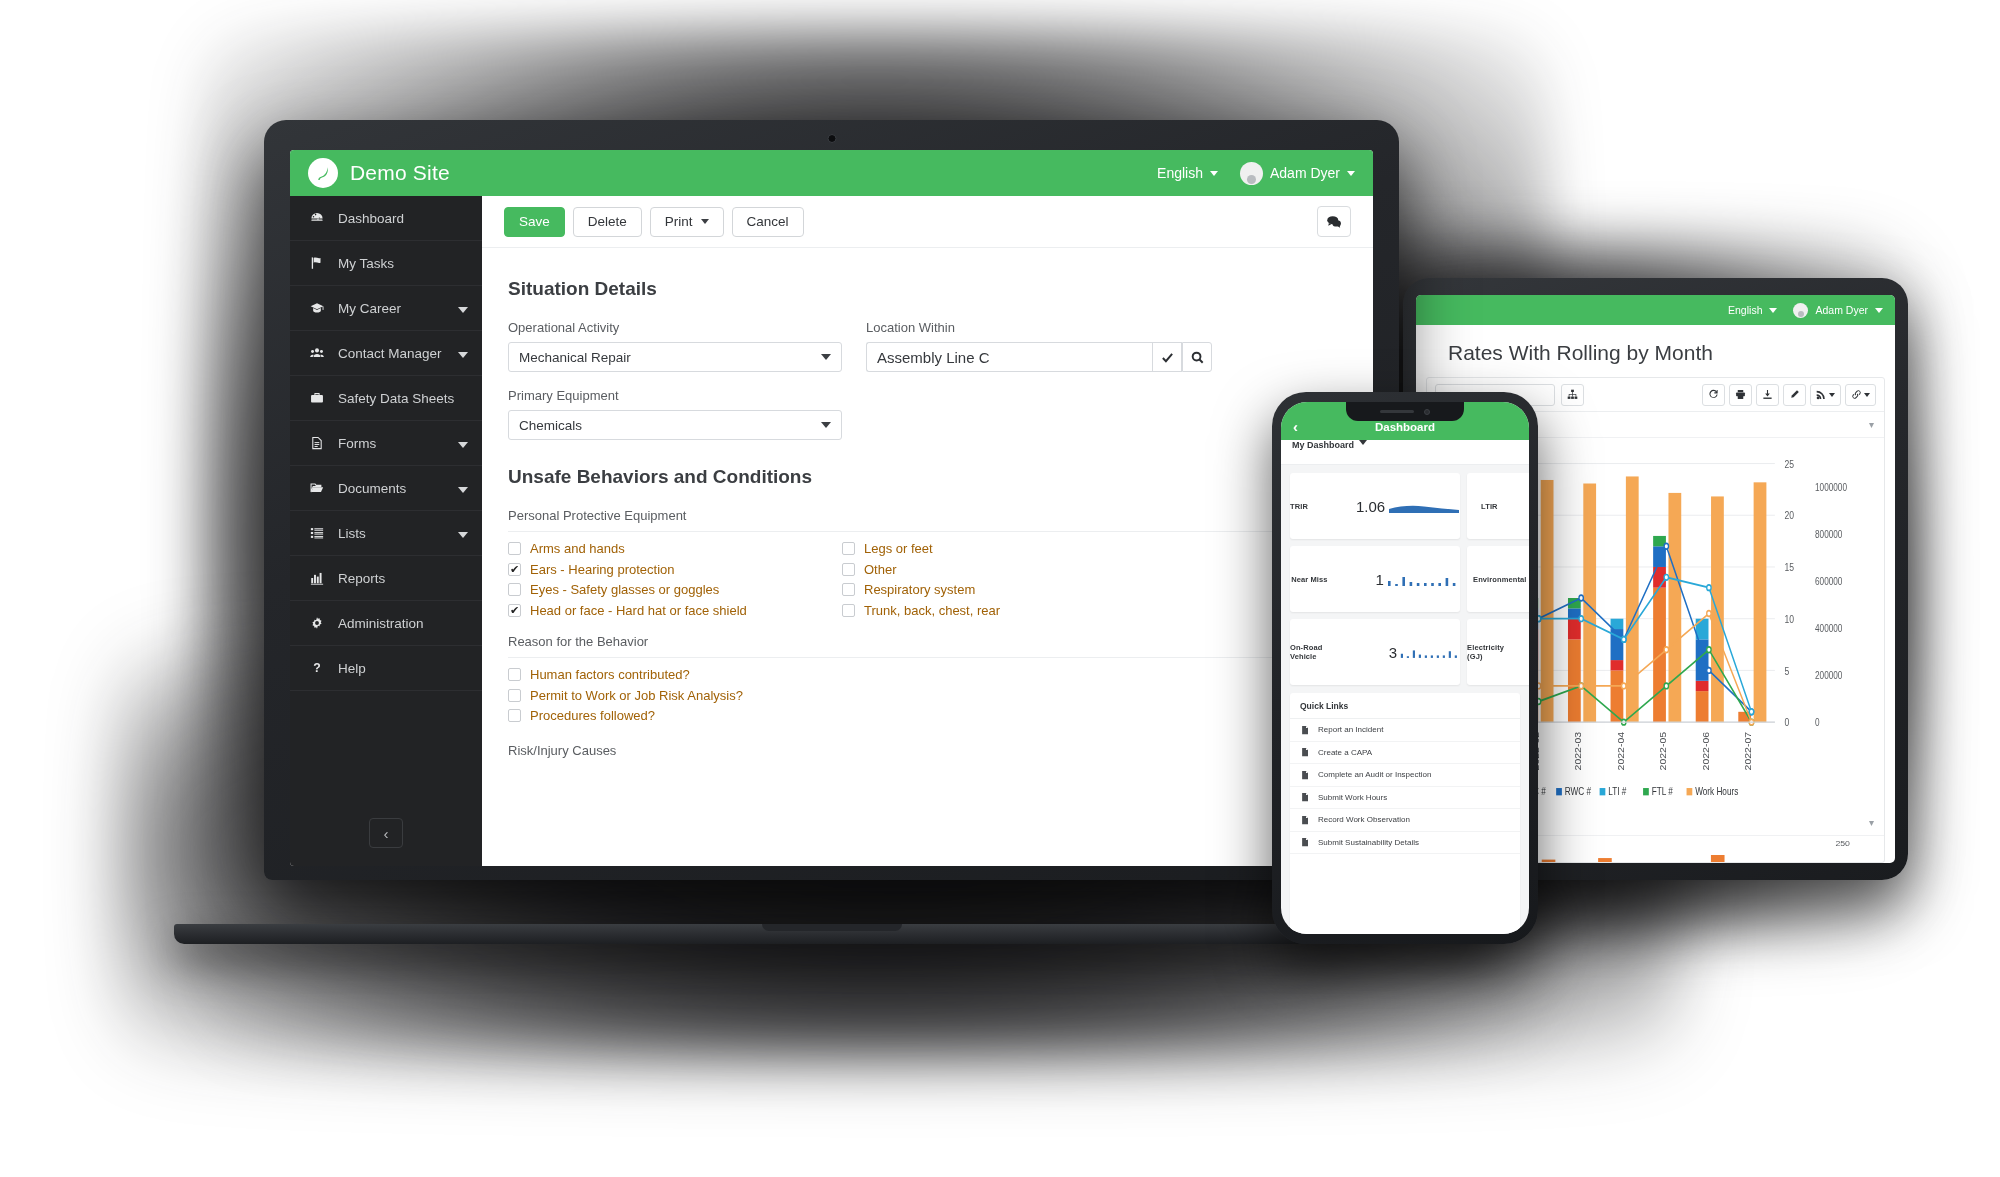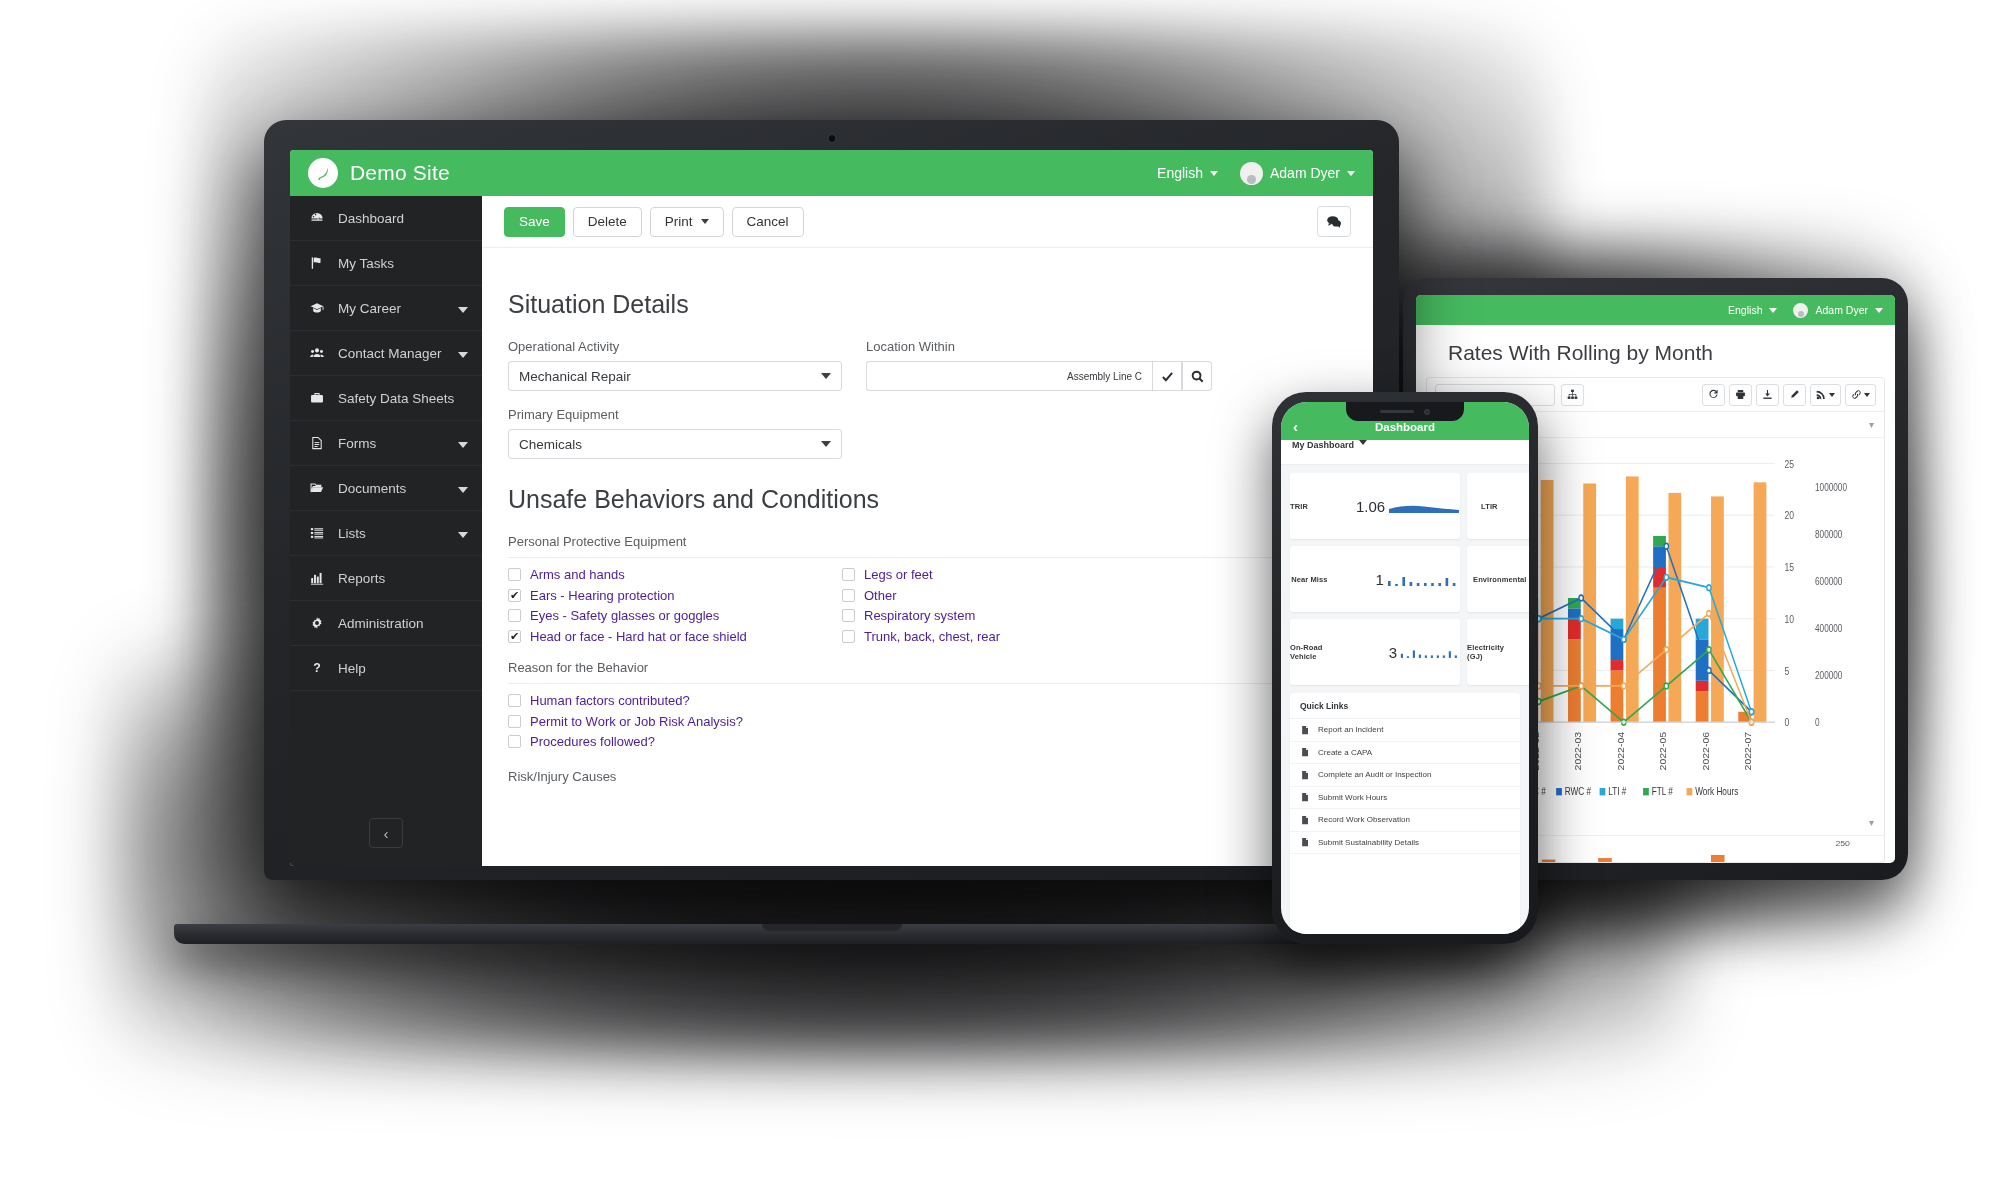--- a/index.html
+++ b/index.html
@@ -64,47 +64,47 @@
   .btn{height:30px;padding:0 14px;border:1px solid #d3d6d9;border-radius:4px;background:#fff;
     font-size:13.5px;color:#33363a;display:flex;align-items:center;gap:8px;cursor:pointer;
     font-family:inherit;}
   .btn.primary{background:#46ba5f;border-color:#46ba5f;color:#fff;}
   .tb-right{margin-left:auto;}
   .iconbtn{width:34px;height:31px;border:1px solid #d9dcdf;border-radius:4px;background:#fff;
     display:flex;align-items:center;justify-content:center;cursor:pointer;}
   .iconbtn svg{width:16px;height:16px;fill:#2a2d30;}
 
   .content{flex:1;overflow:hidden;padding:22px 26px 0 26px;}
-  h2.sect{font-size:25px;font-weight:400;color:#3b3e42;margin:20px 0 20px 0;}
+  h2.sect{font-size:19px;font-weight:700;color:#3b3e42;margin:8px 0 20px 0;}
   .fieldrow{display:flex;gap:24px;margin-bottom:16px;}
   .field{flex:0 0 auto;}
   .field.w1{width:334px;}
   .flabel{font-size:13px;color:#5a5d61;margin-bottom:7px;}
   .select{width:334px;height:30px;border:1px solid #d7dade;border-radius:3px;background:#fff;
     display:flex;align-items:center;padding:0 10px;font-size:13.5px;color:#36393d;cursor:pointer;}
   .select .dn{margin-left:auto;width:0;height:0;border-left:5px solid transparent;
     border-right:5px solid transparent;border-top:6px solid #3c3f43;}
   .inputgrp{display:flex;align-items:stretch;}
   .inputgrp input{width:286px;height:30px;border:1px solid #d7dade;border-right:none;
-    border-radius:3px 0 0 3px;padding:0 10px;font-size:10px;color:#36393d;
-    font-family:inherit;outline:none;background:#fff;text-align:right;}
+    border-radius:3px 0 0 3px;padding:0 10px;font-size:15px;color:#36393d;
+    font-family:inherit;outline:none;background:#fff;}
   .igbtn{width:30px;height:30px;border:1px solid #d7dade;background:#fff;
     display:flex;align-items:center;justify-content:center;cursor:pointer;}
   .igbtn:last-child{border-radius:0 3px 3px 0;}
   .igbtn svg{width:13px;height:13px;fill:none;stroke:#2c2f33;stroke-width:2.1;}
 
   .grouplabel{font-size:13px;color:#5a5d61;margin:6px 0 0 0;}
   .hr{height:1px;background:#eceef0;margin:8px 0 7px 0;}
   .cbcols{display:flex;gap:0;}
   .cbcol{width:334px;flex:0 0 auto;}
   .cbrow{display:flex;align-items:center;height:19.5px;margin-bottom:1px;}
   .cbox{width:13px;height:13px;border:1px solid #c9ccd0;border-radius:2px;background:#fff;
     margin-right:9px;flex:0 0 auto;display:flex;align-items:center;justify-content:center;cursor:pointer;}
   .cbox.on::after{content:"✔";font-size:11px;color:#222;line-height:1;}
-  .cblbl{font-size:13px;color:#4c1d95;white-space:nowrap;text-align:right;}
+  .cblbl{font-size:13px;color:#a16207;white-space:nowrap;text-align:right;}
 
   .laptop-base{position:absolute;left:-90px;bottom:-64px;width:1315px;height:20px;
     background:linear-gradient(180deg,#3a3d41 0%,#2a2c30 55%,#1d1f22 100%);
     border-radius:3px 3px 10px 10px;box-shadow:0 16px 40px rgba(0,0,0,.55);}
   .laptop-notch{position:absolute;left:50%;top:0;transform:translateX(-50%);
     width:140px;height:7px;background:#24262a;border-radius:0 0 7px 7px;}
 
   
   #tablet{position:absolute;left:1403px;top:278px;width:505px;height:602px;
     background:linear-gradient(155deg,#34373b 0%,#25272b 45%,#1a1c1f 100%);

